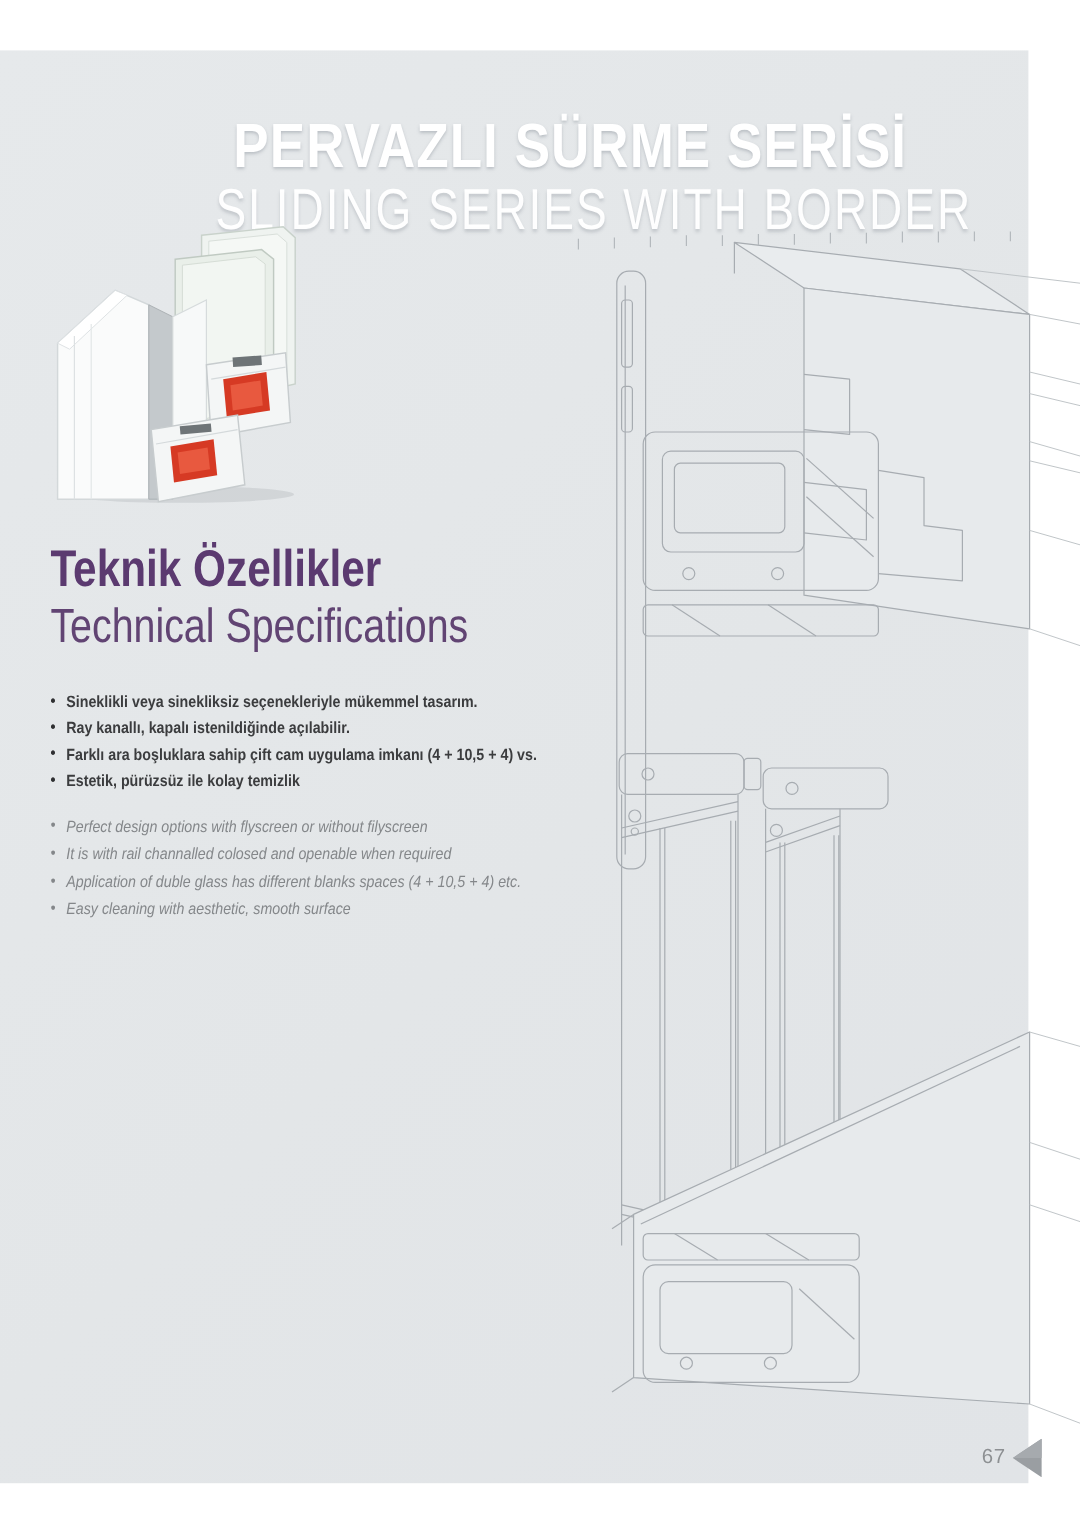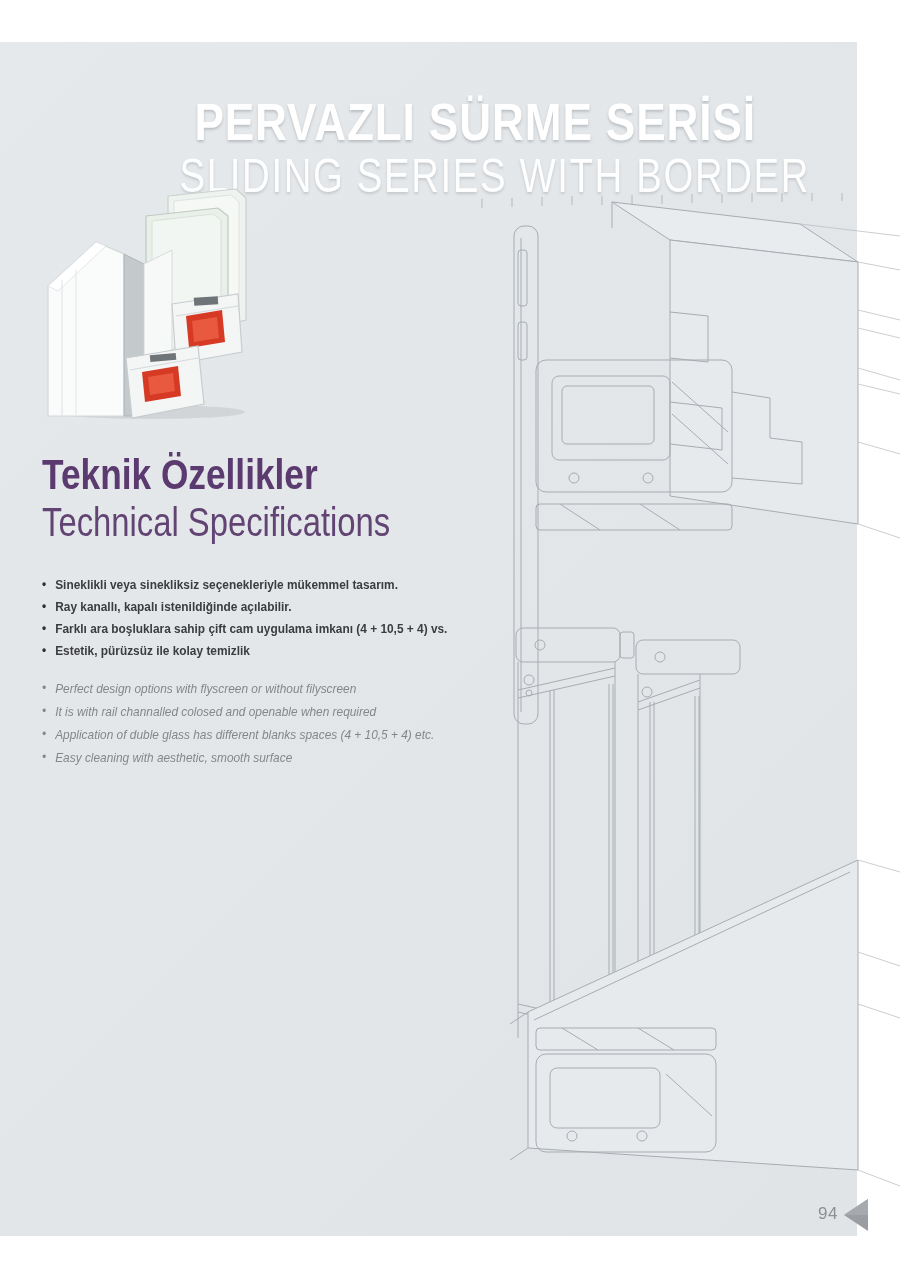--- a/index.html
+++ b/index.html
@@ -238,19 +238,19 @@
       <line x1="388" y1="192" x2="430" y2="202"></line>
       <line x1="388" y1="250" x2="430" y2="262"></line>
       <line x1="388" y1="332" x2="430" y2="346"></line>
       <line x1="388" y1="668" x2="430" y2="680"></line>
       <line x1="388" y1="760" x2="430" y2="774"></line>
       <line x1="388" y1="812" x2="430" y2="826"></line>
       <line x1="388" y1="978" x2="430" y2="994"></line>
     </g>
   </svg>
 
-  <div class="page-number">94</div>
+  <div class="page-number">67</div>
   <svg class="corner-arrow" viewBox="0 0 27 32">
     <polygon points="26,0 26,32 2,16" fill="#9a9ea2"></polygon>
     <polygon points="26,0 26,16 2,16" fill="#a6aaae"></polygon>
   </svg>
 
 </div>
 
 </body></html>

